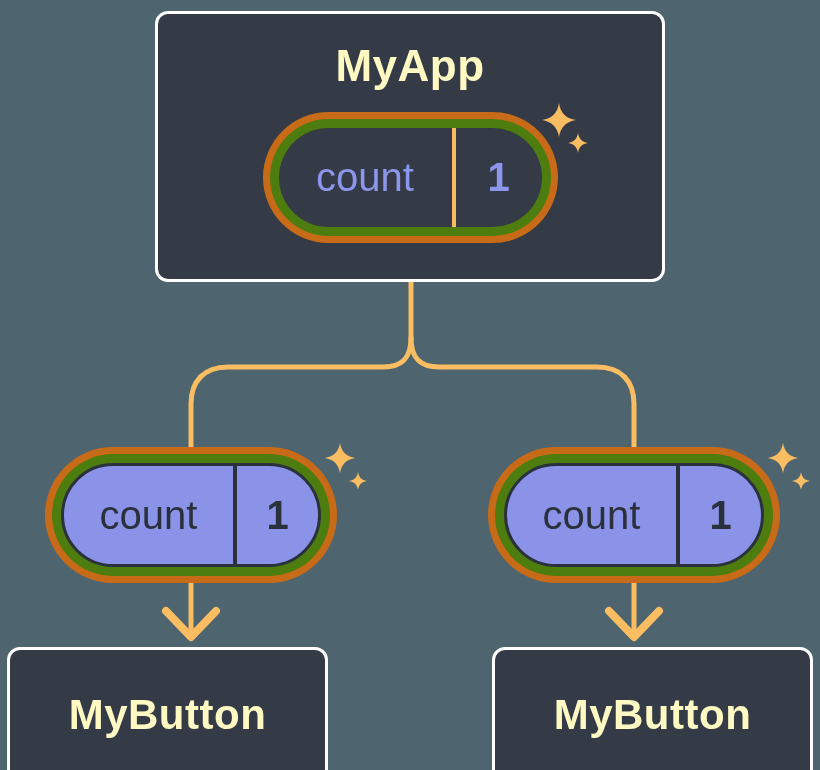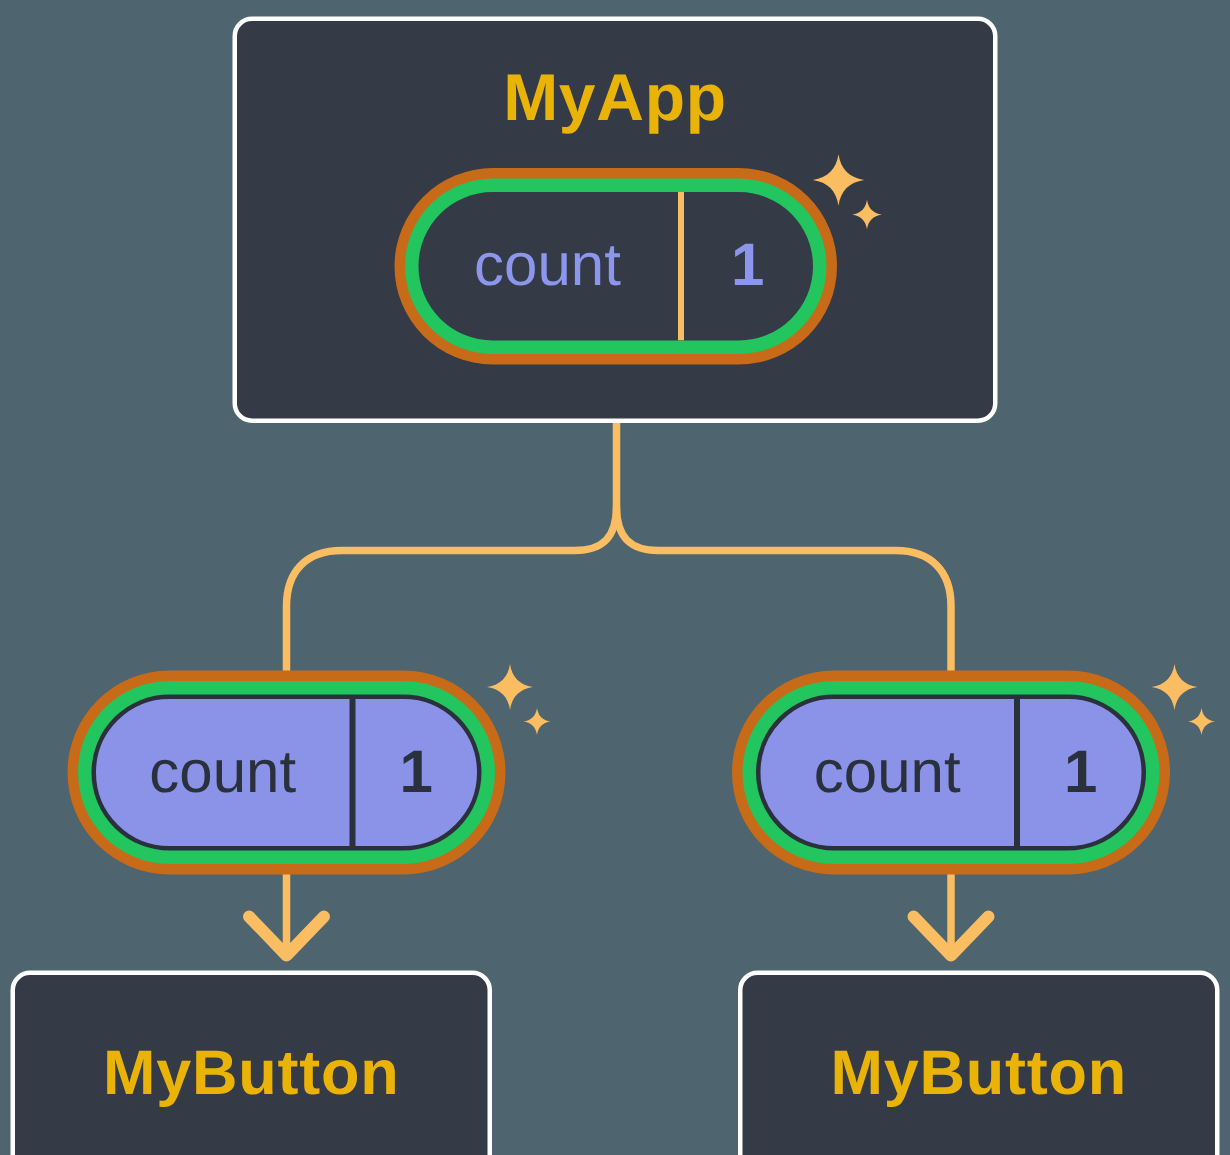--- a/index.html
+++ b/index.html
@@ -32,21 +32,21 @@
     stroke-linejoin: round;
   }
   .node {
     position: absolute;
     background: #343A46;
     border: 3px solid #FFFFFF;
     border-radius: 13px;
     z-index: 2;
   }
   .node-title {
-    color: #eab308;
+    color: #fef9c3;
     font-weight: 700;
     text-align: left;
     letter-spacing: 0.5px;
   }
   .node-root {
     left: 155px; top: 11px;
     width: 510px; height: 271px;
     display: flex;
     flex-direction: column;
     align-items: center;
@@ -64,21 +64,21 @@
   .leaf-right { left: 492px; top: 647px; }
 
   
   .pill {
     background: #C76B18;
     border-radius: 999px;
     padding: 7px;
     z-index: 2;
   }
   .pill-mid {
-    background: #22c55e;
+    background: #4d7c0f;
     border-radius: 999px;
     padding: 9px;
     height: 100%;
   }
   .pill-core {
     display: flex;
     align-items: stretch;
     border-radius: 999px;
     overflow: hidden;
     height: 100%;

